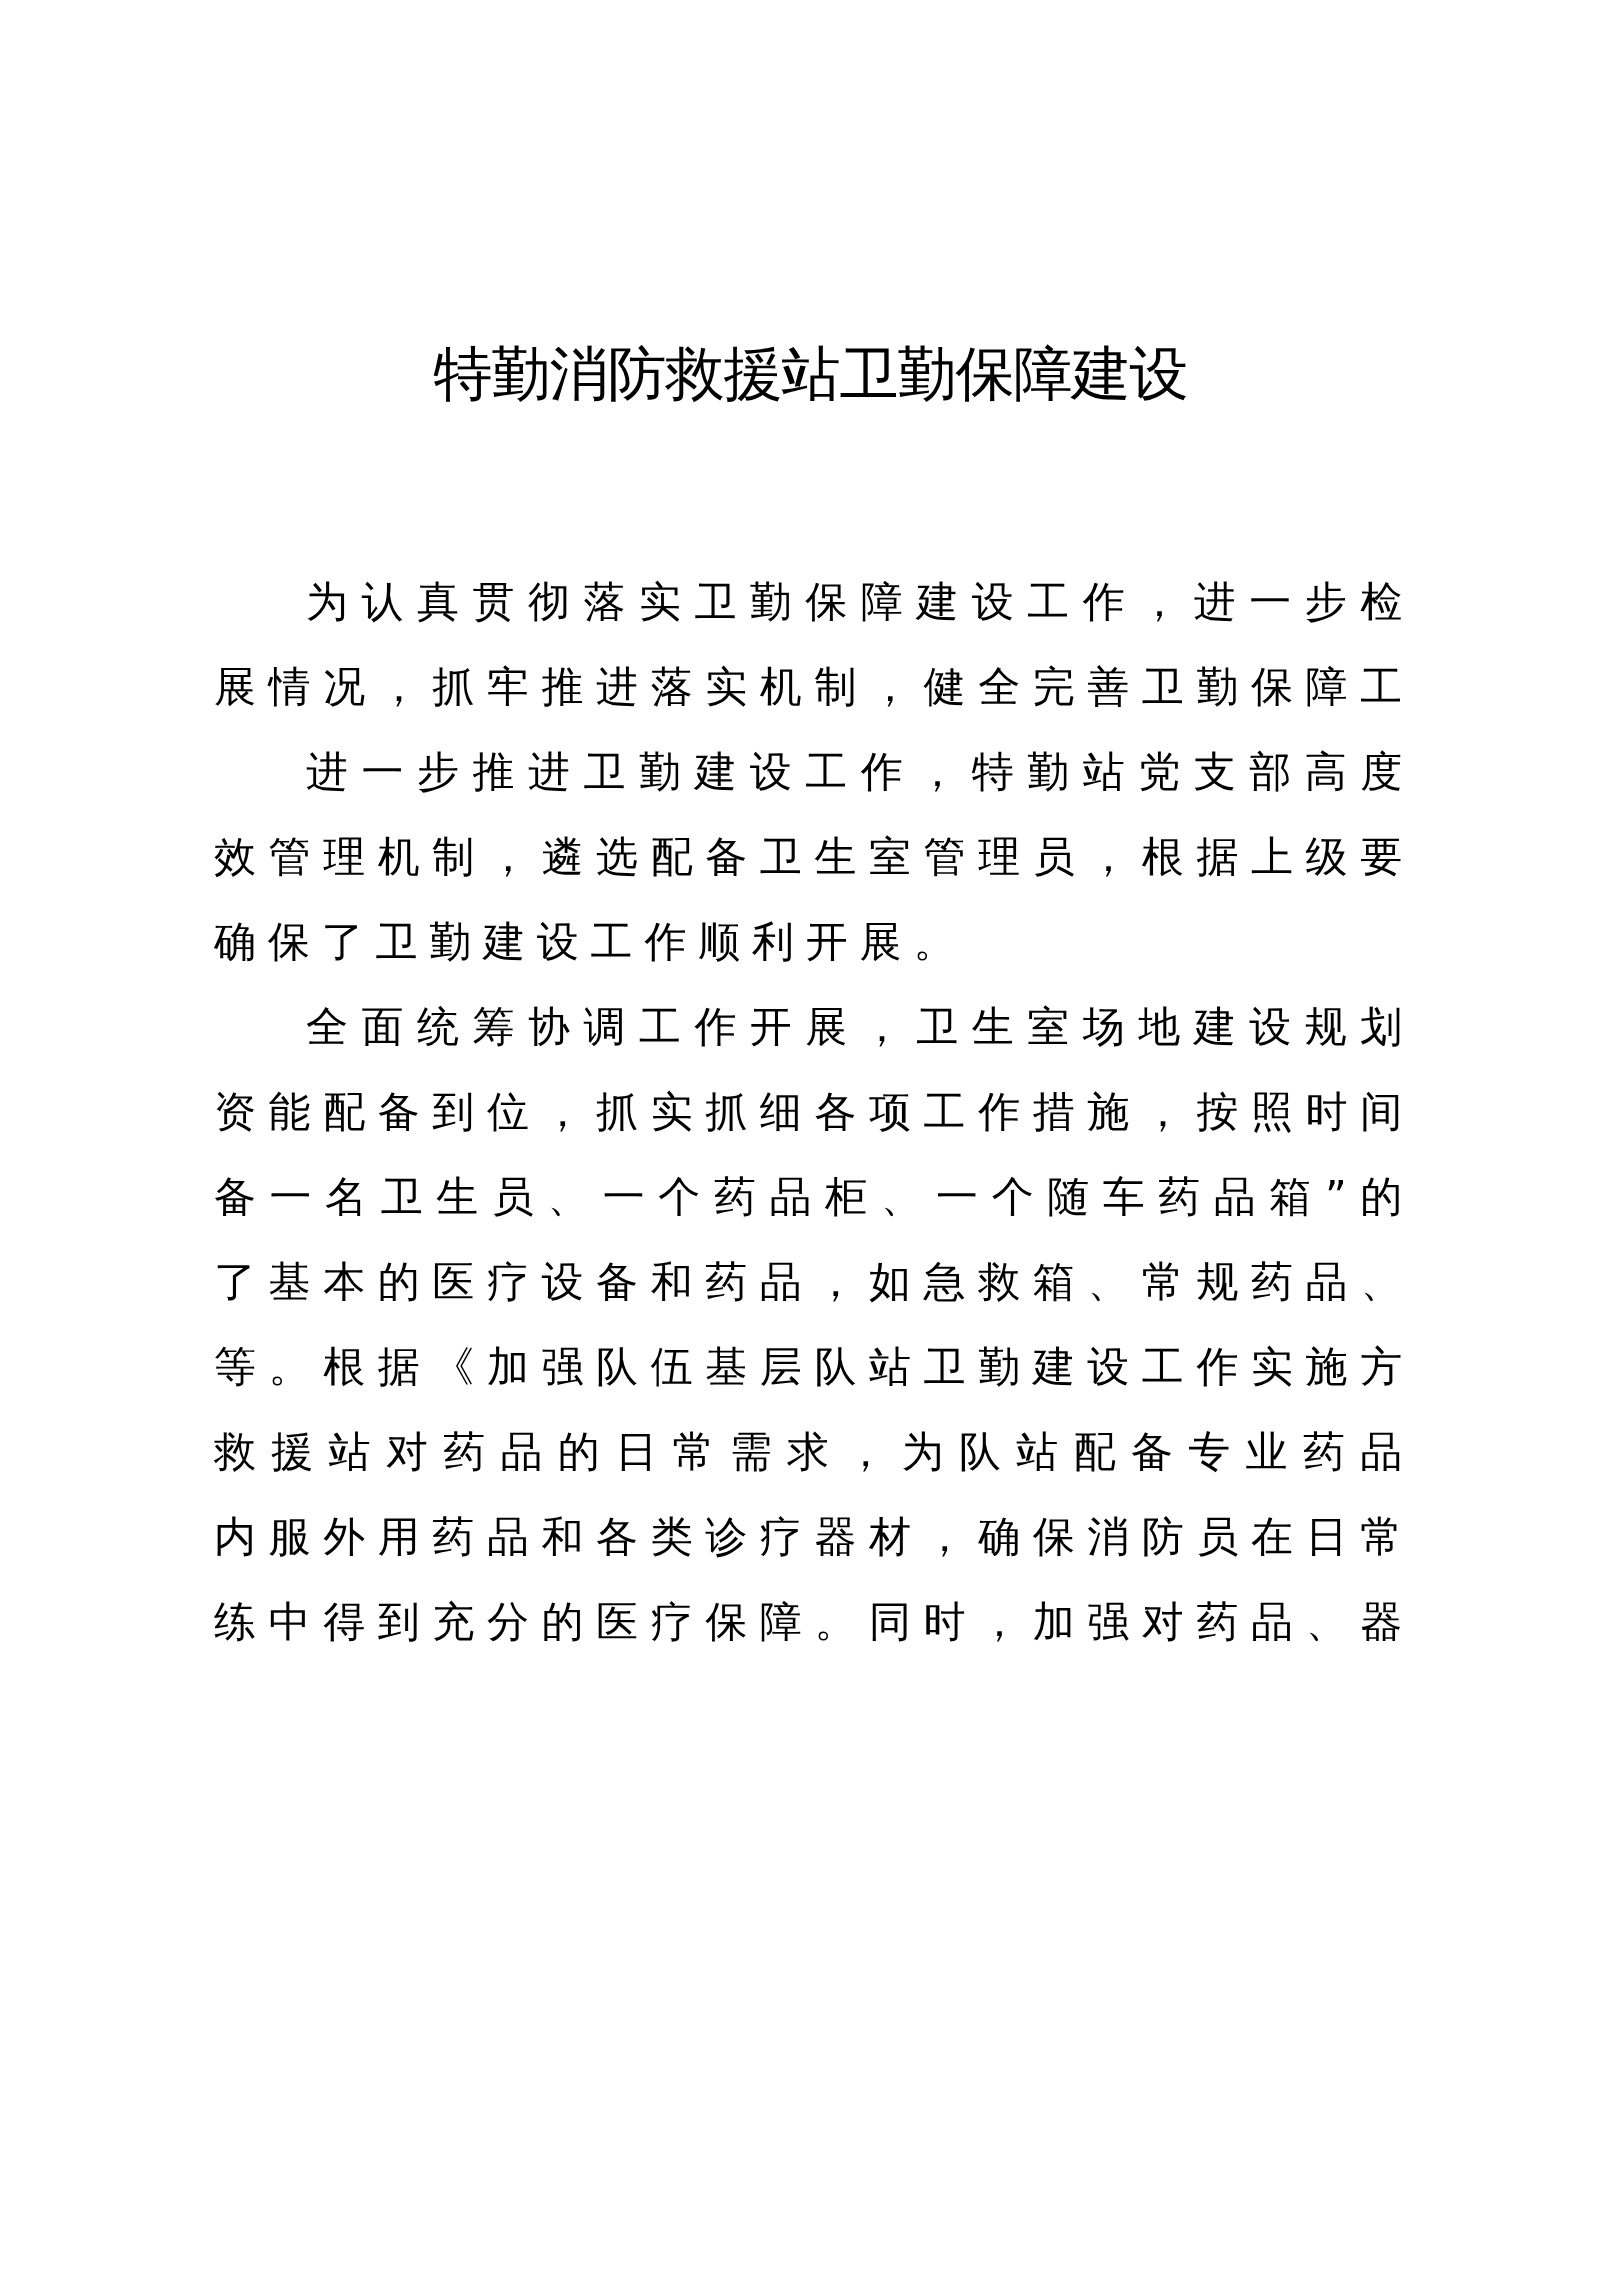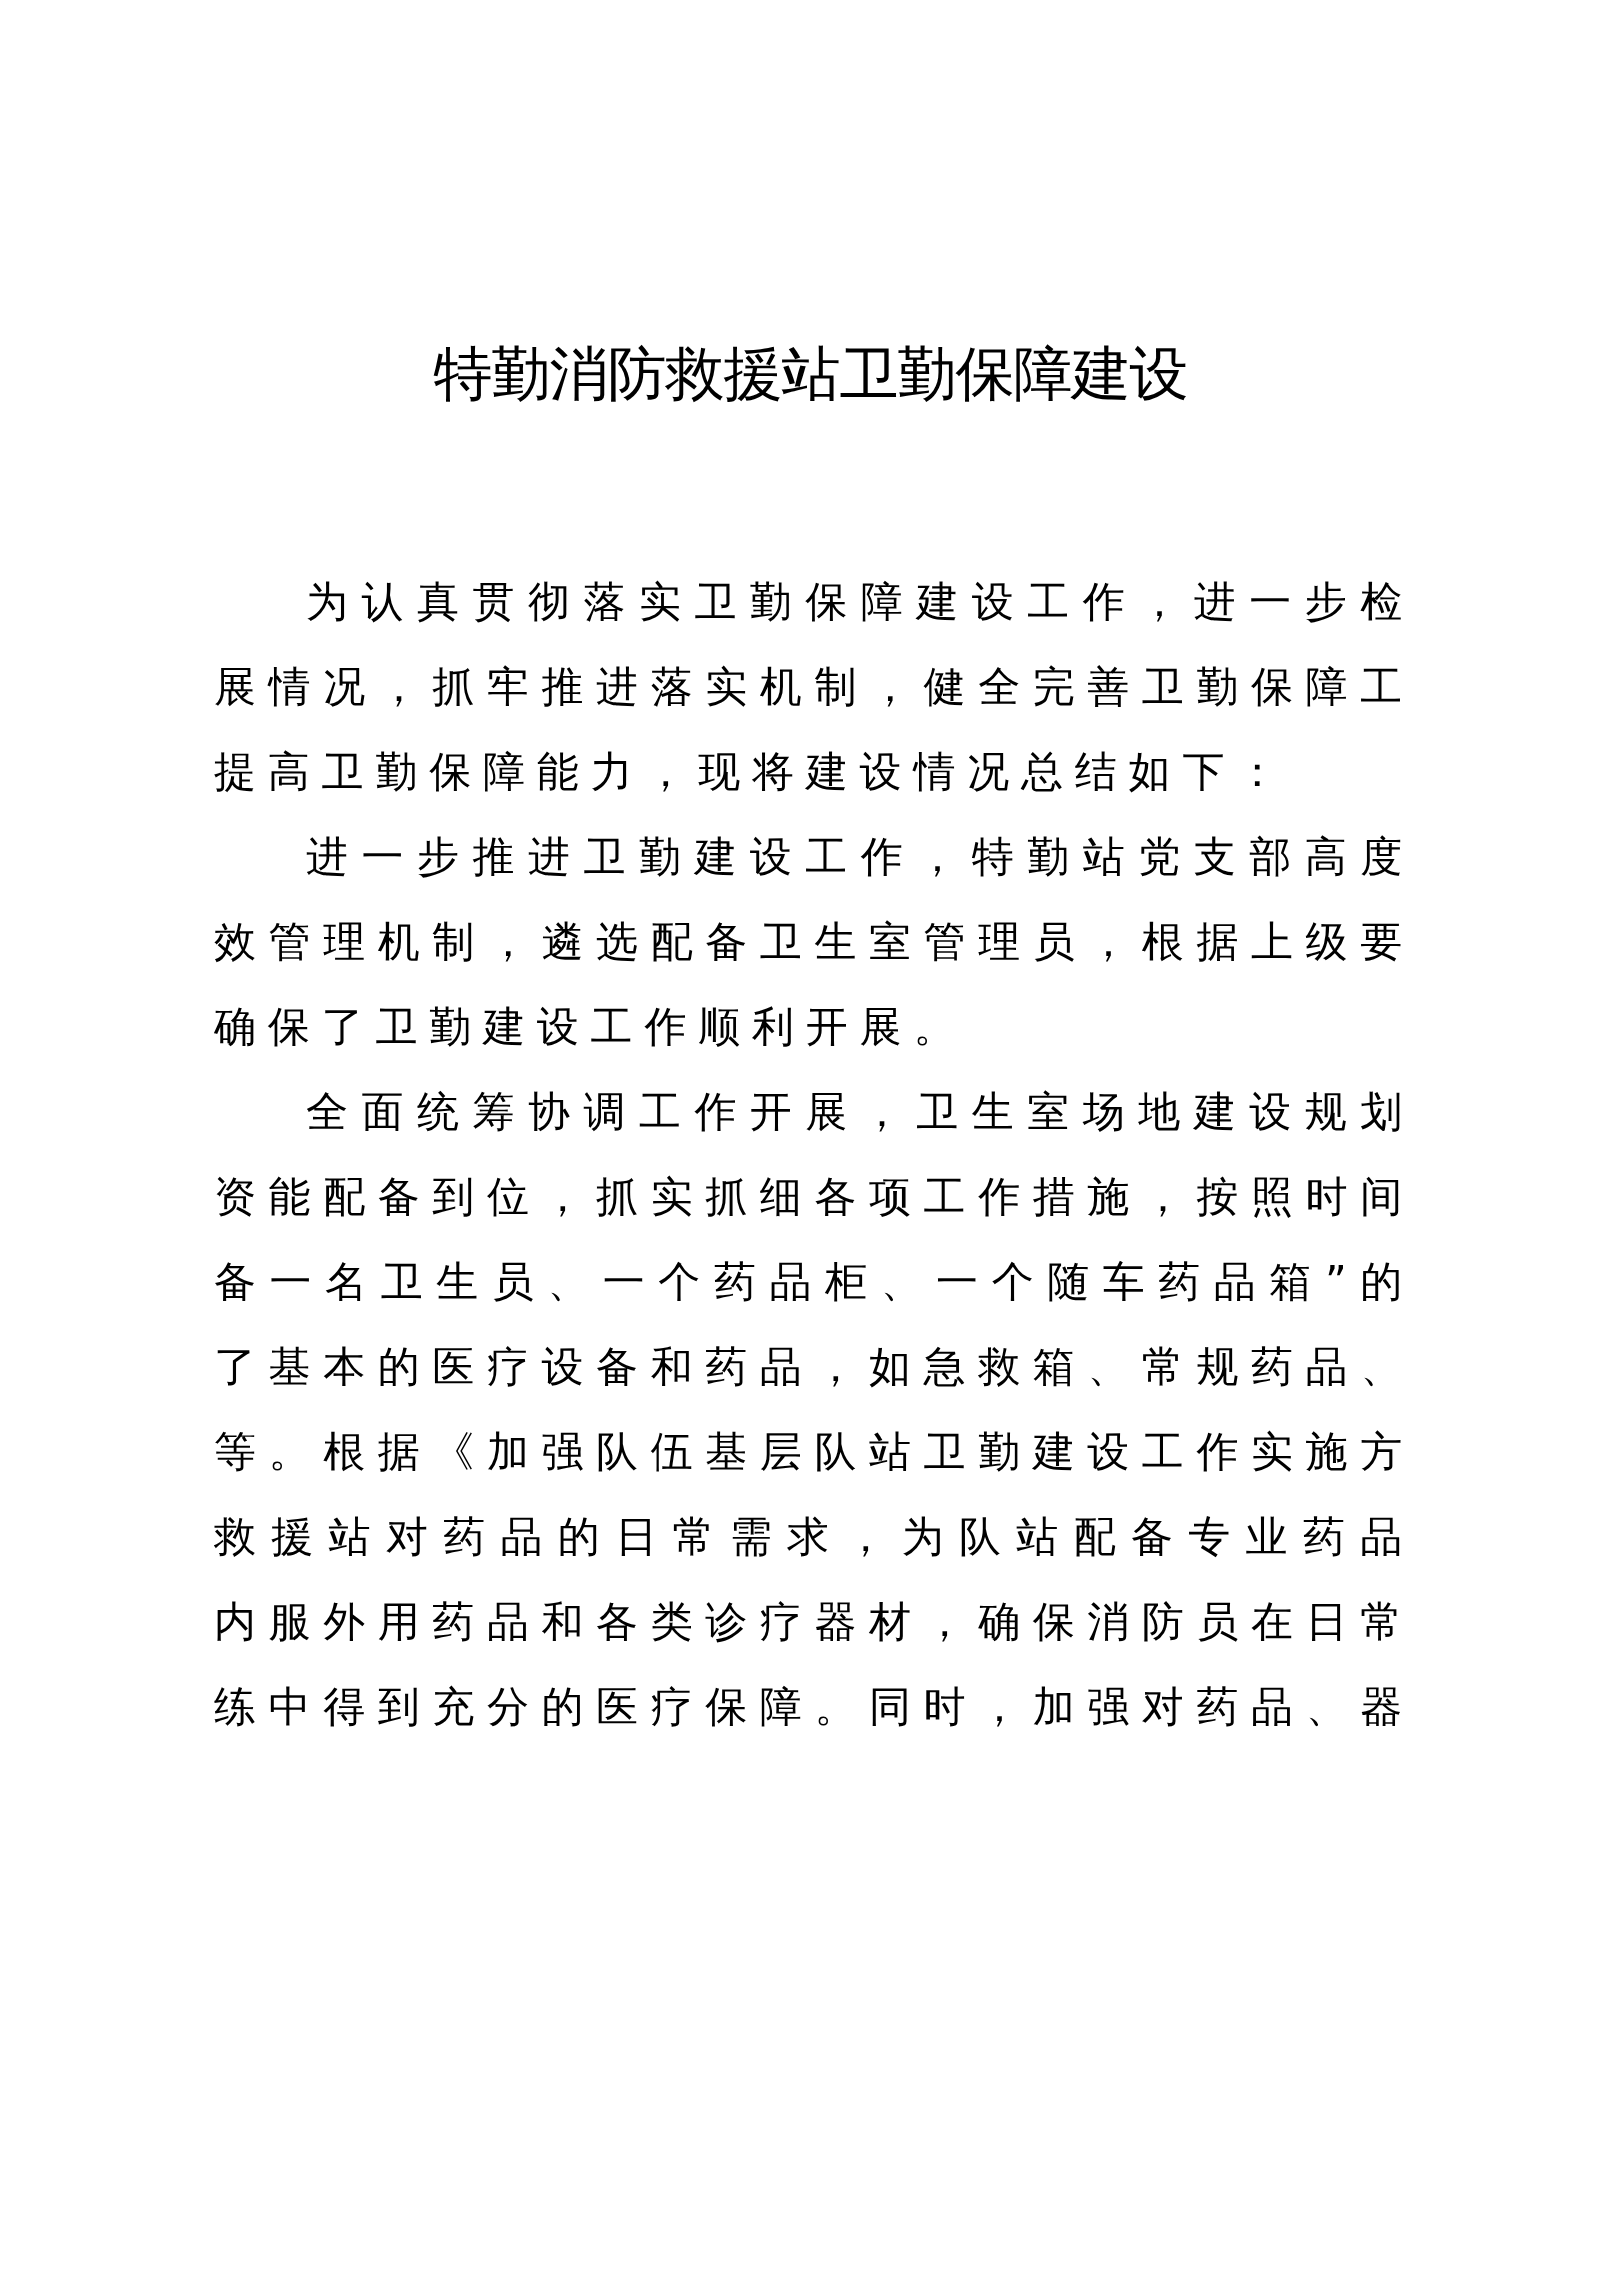--- a/index.html
+++ b/index.html
@@ -54,21 +54,20 @@
 
   <div class="title-block">
     <span class="title-line">特勤消防救援站卫勤保障建设</span>
   </div>
 
   <div class="body-block">
 
     <div class="para-group">
       <div class="para-line justify-line first">为认真贯彻落实卫勤保障建设工作，进一步检视我站工作开</div>
       <div class="para-line justify-line">展情况，抓牢推进落实机制，健全完善卫勤保障工作机制，切实</div>
-      <div class="para-line">提高卫勤保障能力，现将建设情况总结如下：</div>
     </div>
 
 
     <div class="para-group">
       <div class="para-line justify-line first">进一步推进卫勤建设工作，特勤站党支部高度重视，构建长</div>
       <div class="para-line justify-line">效管理机制，遴选配备卫生室管理员，根据上级要求，狠抓落实，</div>
       <div class="para-line">确保了卫勤建设工作顺利开展。</div>
     </div>
 
 

